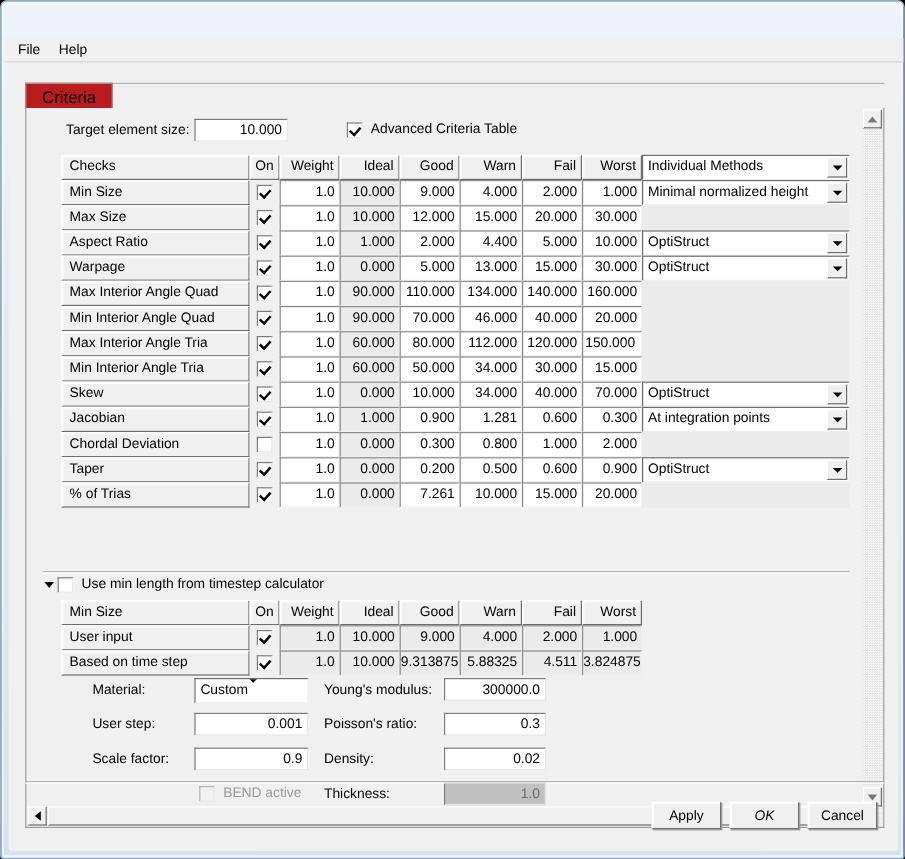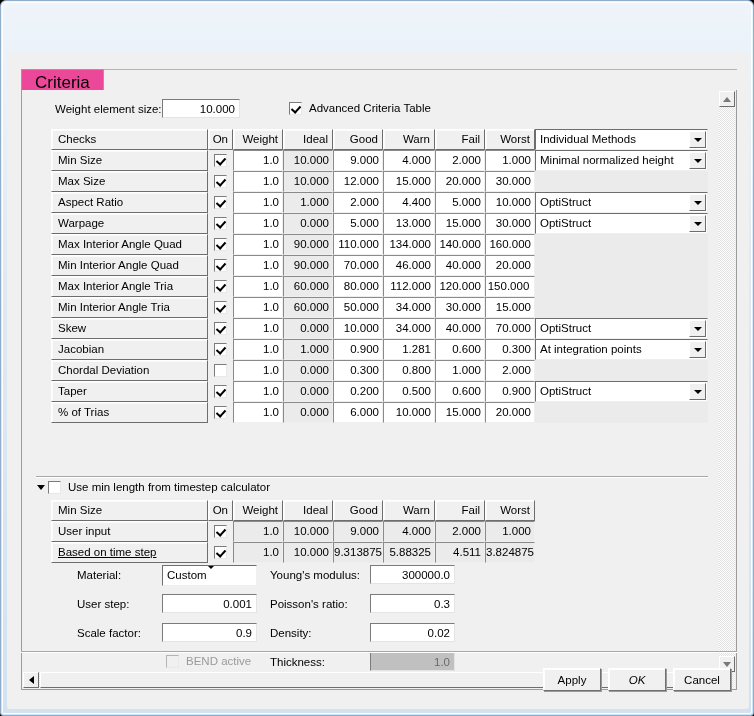--- a/index.html
+++ b/index.html
@@ -85,25 +85,25 @@
 
   
   .tabstrip {
     position: absolute; left: 14px; top: 16px;
     width: 716px; height: 22px;
   }
   .tab {
     position: absolute; left: 0; top: 0;
     height: 22px;
     padding: 3px 13px 0 13px;
-    background: #ec4899;
+    background: #b91c1c;
     border-top: 1px solid #9c9c9c;
     border-left: 1px solid #9c9c9c;
     border-right: 1px solid #9c9c9c;
-    font-size: 17px;
+    font-size: 14px;
     color: #000;
     cursor: pointer;
   }
   .tab-topline {
     position:absolute; left:0; top:0; width:716px; height:1px;
     background:#b4b4b4;
   }
 
   .tabpanel {
     position: absolute; left: 14px; top: 37px;
@@ -299,20 +299,24 @@
     border-top:1px solid #a8a8a8; border-bottom:1px solid #ffffff;
   }
 </style>
 </head>
 <body>
 
 <div class="window">
   <div class="win-inner-glow"></div>
 
 
+  <div class="menubar">
+    <div class="menu-item" style="left:8px;">File</div>
+    <div class="menu-item" style="left:42px;">Help</div>
+  </div>
 
   <div class="client">
 
     <div class="tabstrip">
       <div class="tab-topline"></div>
       <div class="tab">Criteria</div>
     </div>
 
     <div class="tabpanel">
 
@@ -328,21 +332,21 @@
       <div class="hscroll">
         <div class="sb-btn" style="left:0;top:0;">
           <div class="ar-lf"></div>
         </div>
         <div class="sb-btn" style="right:0;top:0;">
           <div class="ar-rt"></div>
         </div>
         <div class="sb-thumb" style="left:17px;top:0;right:17px;height:16px;"></div>
       </div>
 
-      <div class="lbl" style="position:absolute;left:33px;top:13px;">Weight element size:</div>
+      <div class="lbl" style="position:absolute;left:33px;top:13px;">Target element size:</div>
       <div class="sunken-field" style="position:absolute;left:140px;top:9px;width:78px;">10.000</div>
 
       <div class="cbox checked" style="position:absolute;left:267px;top:12px;"></div>
       <div class="lbl" style="position:absolute;left:287px;top:12px;">Advanced Criteria Table</div>
 
       <div class="grid" id="main-grid" style="left:0;top:0;">
           <div class="cell namebtn" style="left: 29px; top: 39px; width: 157px;">Checks</div>
           <div class="cell hdr" style="left: 186px; top: 39px; width: 25px;">On</div>
           <div class="cell hdr" style="left: 211px; top: 39px; width: 50px;">Weight</div>
           <div class="cell hdr" style="left: 261px; top: 39px; width: 50px;">Ideal</div>
@@ -496,21 +500,21 @@
           <div class="cell val" style="left: 463px; top: 291px; width: 50px;">0.900</div>
           <div class="combo" style="left: 513px; top: 291px; width: 173px;"><span>OptiStruct</span><span class="arrowbox">
               <span class="tri-down"></span>
             </span></div>
           <div class="cell namebtn" style="left: 29px; top: 312px; width: 157px;">% of Trias</div>
           <div class="cell chk" style="left: 186px; top: 312px; width: 25px;">
             <div class="cbox checked"></div>
           </div>
           <div class="cell val" style="left: 211px; top: 312px; width: 50px;">1.0</div>
           <div class="cell val ro" style="left: 261px; top: 312px; width: 50px;">0.000</div>
-          <div class="cell val" style="left: 311px; top: 312px; width: 50px;">6.000</div>
+          <div class="cell val" style="left: 311px; top: 312px; width: 50px;">7.261</div>
           <div class="cell val" style="left: 361px; top: 312px; width: 52px;">10.000</div>
           <div class="cell val" style="left: 413px; top: 312px; width: 50px;">15.000</div>
           <div class="cell val" style="left: 463px; top: 312px; width: 50px;">20.000</div>
           <div class="combo-empty" style="left: 513px; top: 312px; width: 173px;"></div>
         </div>
 
       <div class="hline" style="left:14px;top:386px;width:672px;"></div>
 
       <div class="tri-collapse" style="position:absolute;left:15px;top:395px;"></div>
       <div class="cbox" style="position:absolute;left:26px;top:391px;"></div>
@@ -528,21 +532,21 @@
           <div class="cell namebtn" style="left: 29px; top: 431px; width: 157px;">User input</div>
           <div class="cell chk" style="left: 186px; top: 431px; width: 25px;">
             <div class="cbox checked"></div>
           </div>
           <div class="cell val dim" style="left: 211px; top: 431px; width: 50px;">1.0</div>
           <div class="cell val dim" style="left: 261px; top: 431px; width: 50px;">10.000</div>
           <div class="cell val dim" style="left: 311px; top: 431px; width: 50px;">9.000</div>
           <div class="cell val dim" style="left: 361px; top: 431px; width: 52px;">4.000</div>
           <div class="cell val dim" style="left: 413px; top: 431px; width: 50px;">2.000</div>
           <div class="cell val dim" style="left: 463px; top: 431px; width: 50px;">1.000</div>
-          <div class="cell namebtn" style="left: 29px; top: 452px; width: 157px; text-decoration: underline;">Based on time step</div>
+          <div class="cell namebtn" style="left: 29px; top: 452px; width: 157px;">Based on time step</div>
           <div class="cell chk" style="left: 186px; top: 452px; width: 25px;">
             <div class="cbox checked"></div>
           </div>
           <div class="cell val dim" style="left: 211px; top: 452px; width: 50px;">1.0</div>
           <div class="cell val dim" style="left: 261px; top: 452px; width: 50px;">10.000</div>
           <div class="cell val dim" style="left: 311px; top: 452px; width: 50px;">9.313875</div>
           <div class="cell val dim" style="left: 361px; top: 452px; width: 52px;">5.88325</div>
           <div class="cell val dim" style="left: 413px; top: 452px; width: 50px;">4.511</div>
           <div class="cell val dim" style="left: 463px; top: 452px; width: 50px;">3.8248750</div>
         </div>

